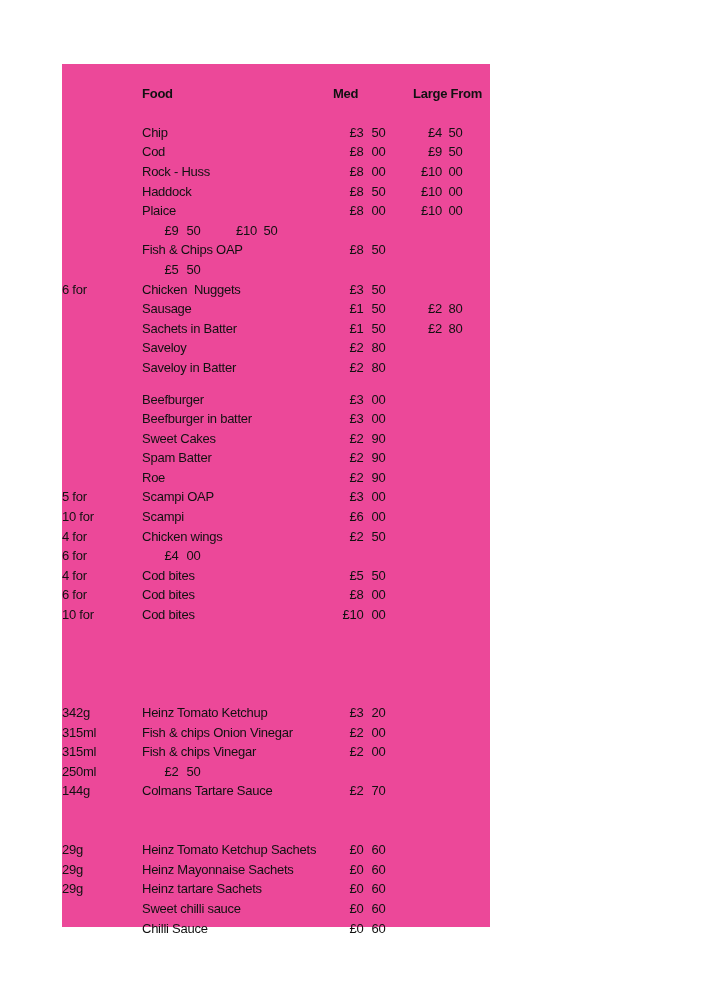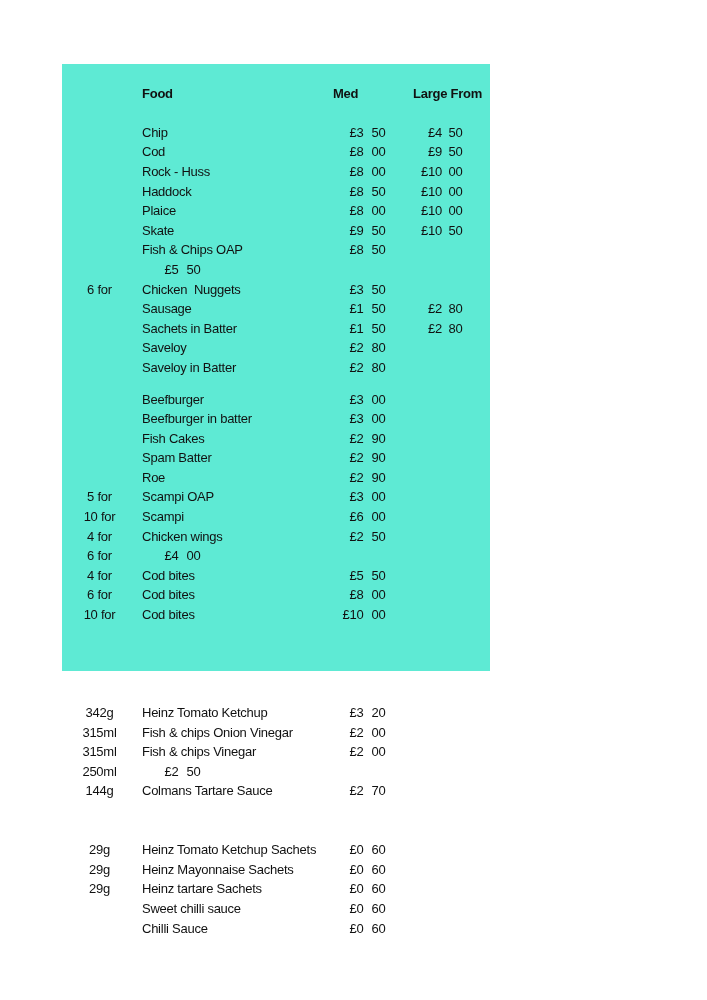--- a/index.html
+++ b/index.html
@@ -4,35 +4,35 @@
 <style>
   html,body{margin:0;padding:0;}
   body{
     width:707px;height:1000px;position:relative;
     background:#ffffff;
     font-family:"Liberation Sans", sans-serif;
     color:#111111;
     overflow:hidden;
   }
   .sheet{
-    position:absolute;left:62px;top:64px;width:428px;height:607px;
-    background:#5eead4;
+    position:absolute;left:62px;top:64px;width:428px;height:863px;
+    background:#ec4899;
     padding-top:19.6px;box-sizing:border-box;
   }
   .row,.header-row{
     height:19.6px;line-height:19.6px;display:flex;
     font-size:13px;letter-spacing:-0.25px;white-space:pre;
   }
   .header-row{position:relative;font-weight:bold;}
   .header-row .h-food{position:absolute;left:80px;top:0;}
   .header-row .h-med{position:absolute;left:271px;top:0;}
   .header-row .h-large{position:absolute;left:351px;top:0;}
   .pre-items-spacer{height:19.6px;}
   .cell{display:block;box-sizing:border-box;overflow:visible;}
-  .cell.qty{width:75px;text-align:center;}
+  .cell.qty{width:75px;text-align:left;}
   .cell.food{width:185px;padding-left:5px;}
   .cell.mp{width:41.5px;text-align:right;}
   .cell.mc{width:43px;padding-left:8px;}
   .cell.lp{width:35.5px;text-align:right;}
   .cell.lc{flex:1;padding-left:6.5px;}
   .group{margin:0;}
   .group.g2{margin-top:12px;}
   .group.g3{margin-top:78.4px;}
   .group.g4{margin-top:39.2px;}
 </style>
@@ -88,21 +88,20 @@
     <span class="cell qty"></span>
     <span class="cell food">Plaice</span>
     <span class="cell mp">£8</span>
     <span class="cell mc">00</span>
     <span class="cell lp">£10</span>
     <span class="cell lc">00</span>
   </div>
 
   <div class="row">
     <span class="cell qty"></span>
-    <span class="cell food">Skate</span>
     <span class="cell mp">£9</span>
     <span class="cell mc">50</span>
     <span class="cell lp">£10</span>
     <span class="cell lc">50</span>
   </div>
 
   <div class="row">
     <span class="cell qty"></span>
     <span class="cell food">Fish &amp; Chips OAP</span>
     <span class="cell mp">£8</span>
@@ -178,21 +177,21 @@
     <span class="cell qty"></span>
     <span class="cell food">Beefburger in batter</span>
     <span class="cell mp">£3</span>
     <span class="cell mc">00</span>
     <span class="cell lp"></span>
     <span class="cell lc"></span>
   </div>
 
   <div class="row">
     <span class="cell qty"></span>
-    <span class="cell food">Fish Cakes</span>
+    <span class="cell food">Sweet Cakes</span>
     <span class="cell mp">£2</span>
     <span class="cell mc">90</span>
     <span class="cell lp"></span>
     <span class="cell lc"></span>
   </div>
 
   <div class="row">
     <span class="cell qty"></span>
     <span class="cell food">Spam Batter</span>
     <span class="cell mp">£2</span>

